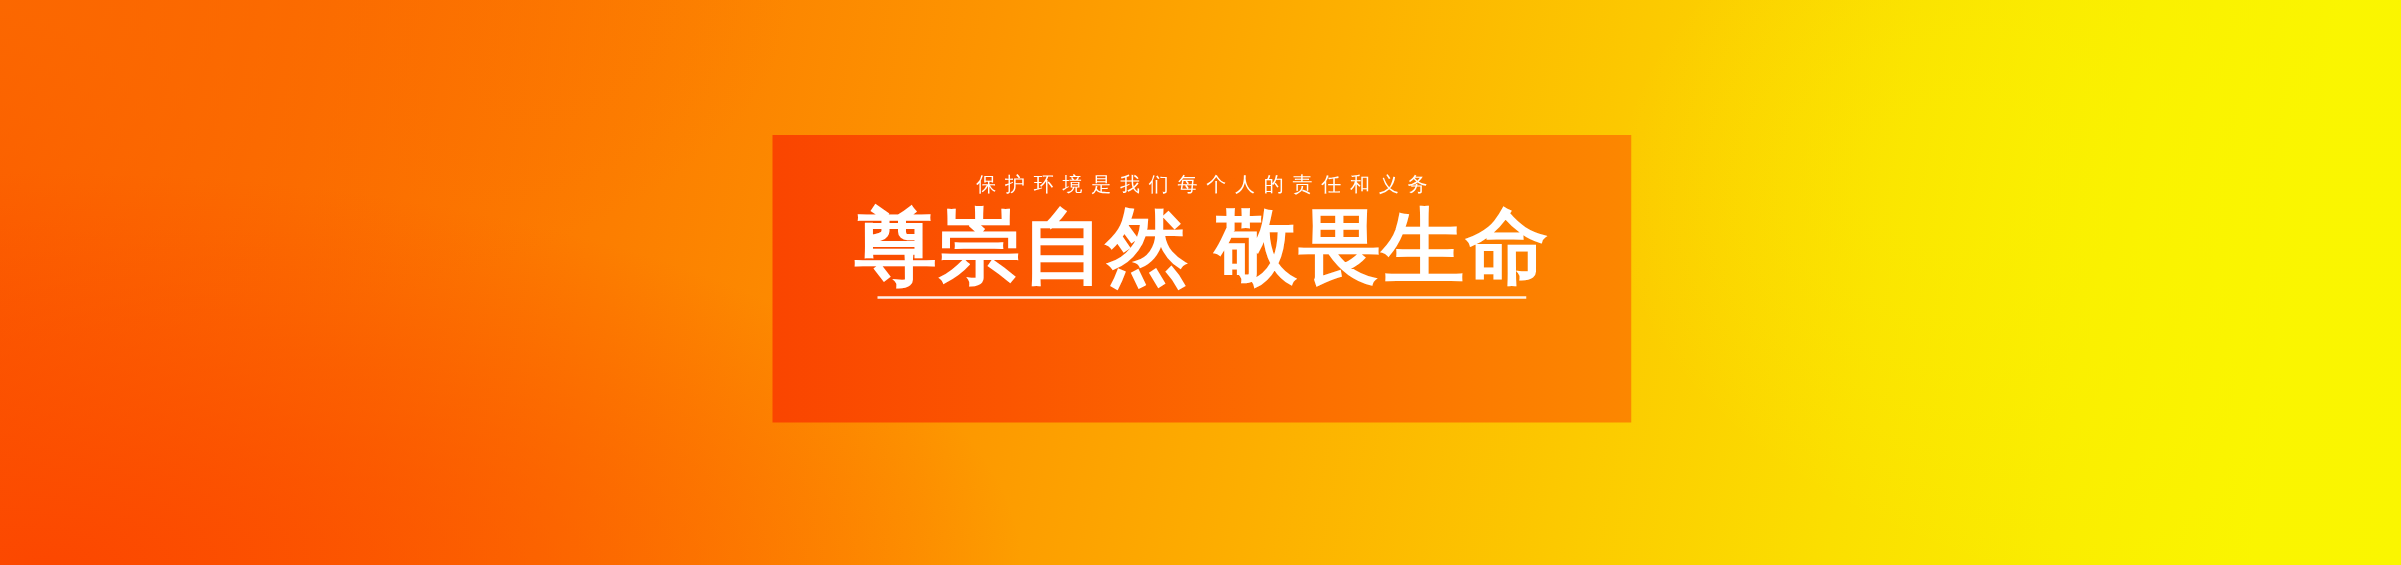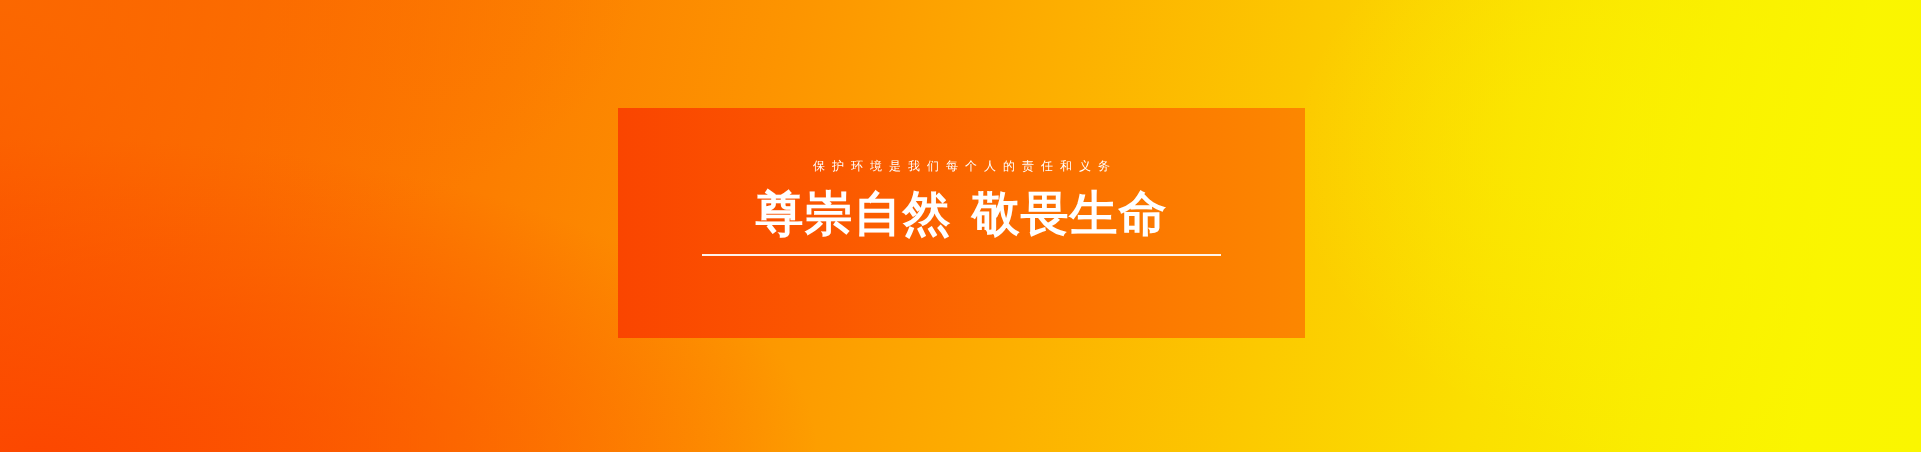--- a/index.html
+++ b/index.html
@@ -51,34 +51,34 @@
     background: linear-gradient(90deg, #fa4500 0%, #fb5600 28%, #fc6c00 58%, #fc7c00 82%, #fc8700 100%);
     box-sizing: border-box;
     display: flex;
     flex-direction: column;
     align-items: center;
     justify-content: flex-start;
     z-index: 2;
   }
 
   .subtitle {
-    margin-top: 48px;
+    margin-top: 31px;
     color: #ffffff;
-    font-size: 12px;
+    font-size: 16px;
     line-height: 20px;
     letter-spacing: 7px;
     text-indent: 7px;
     white-space: nowrap;
     font-weight: 400;
   }
 
   .headline {
     margin-top: 9px;
     color: #ffffff;
-    font-size: 48px;
+    font-size: 66px;
     line-height: 58px;
     font-weight: 700;
     letter-spacing: 1px;
     white-space: nowrap;
   }
 
   .headline .gap {
     display: inline-block;
     width: 20px;
   }

